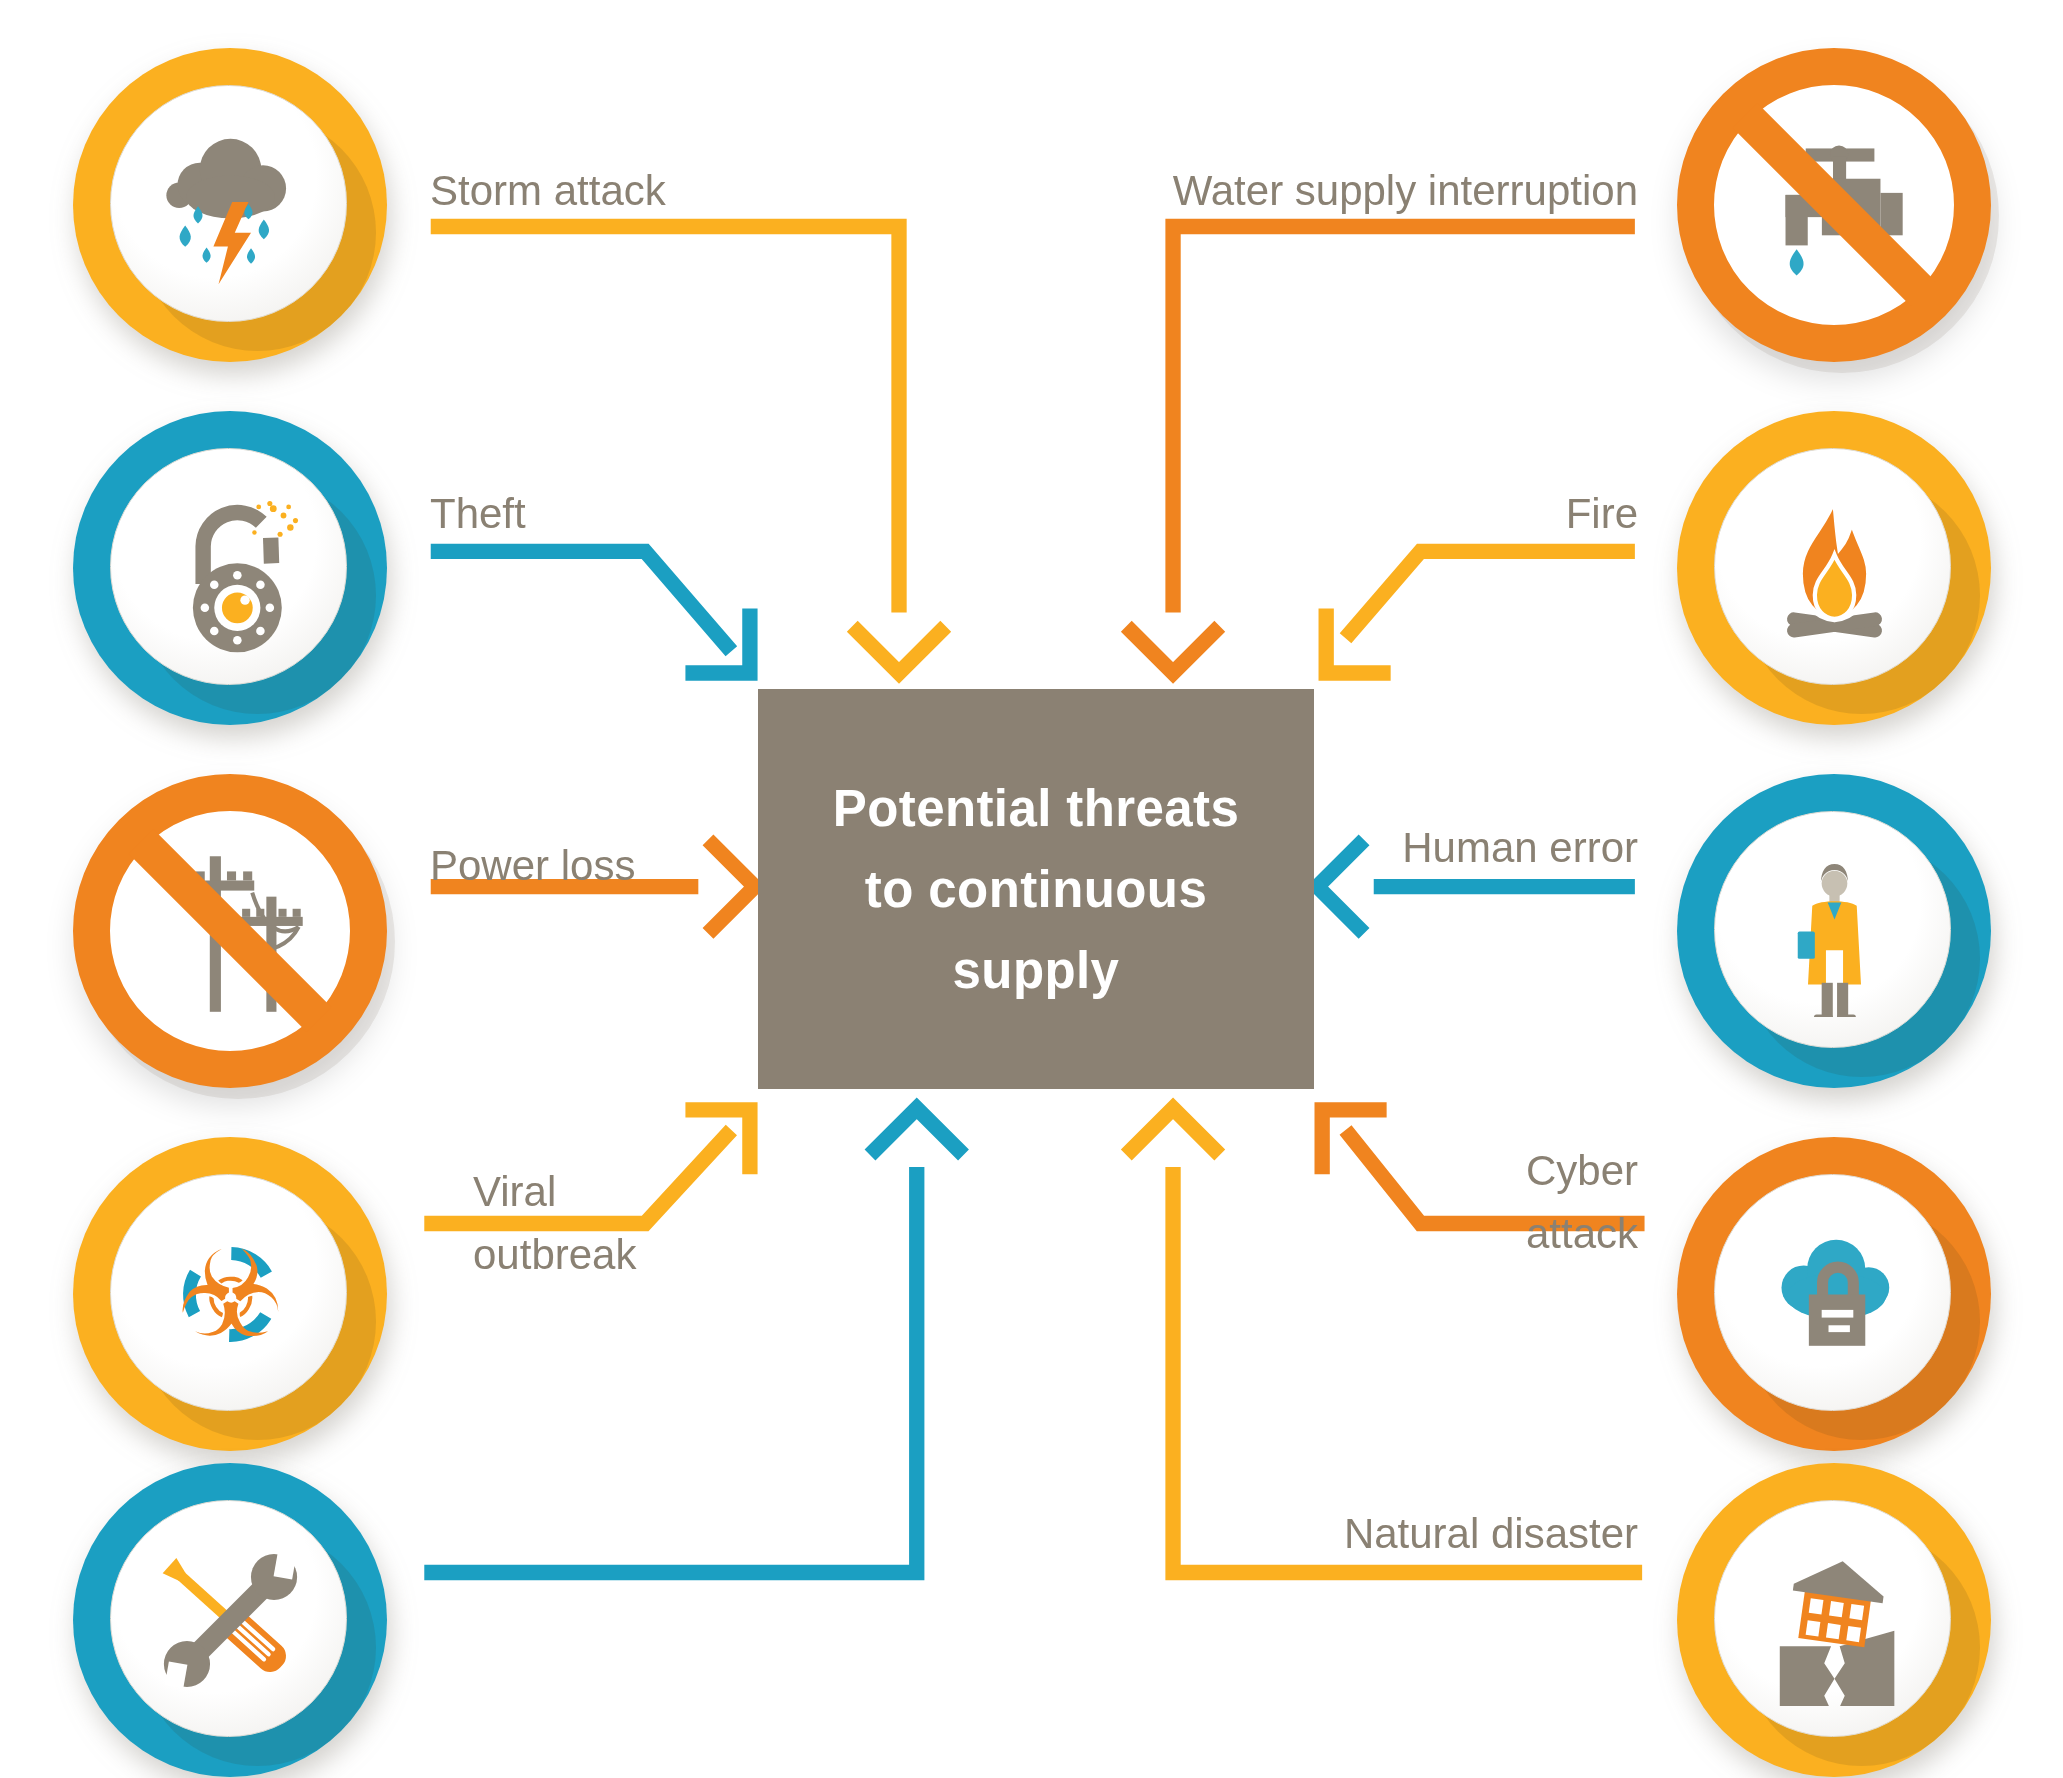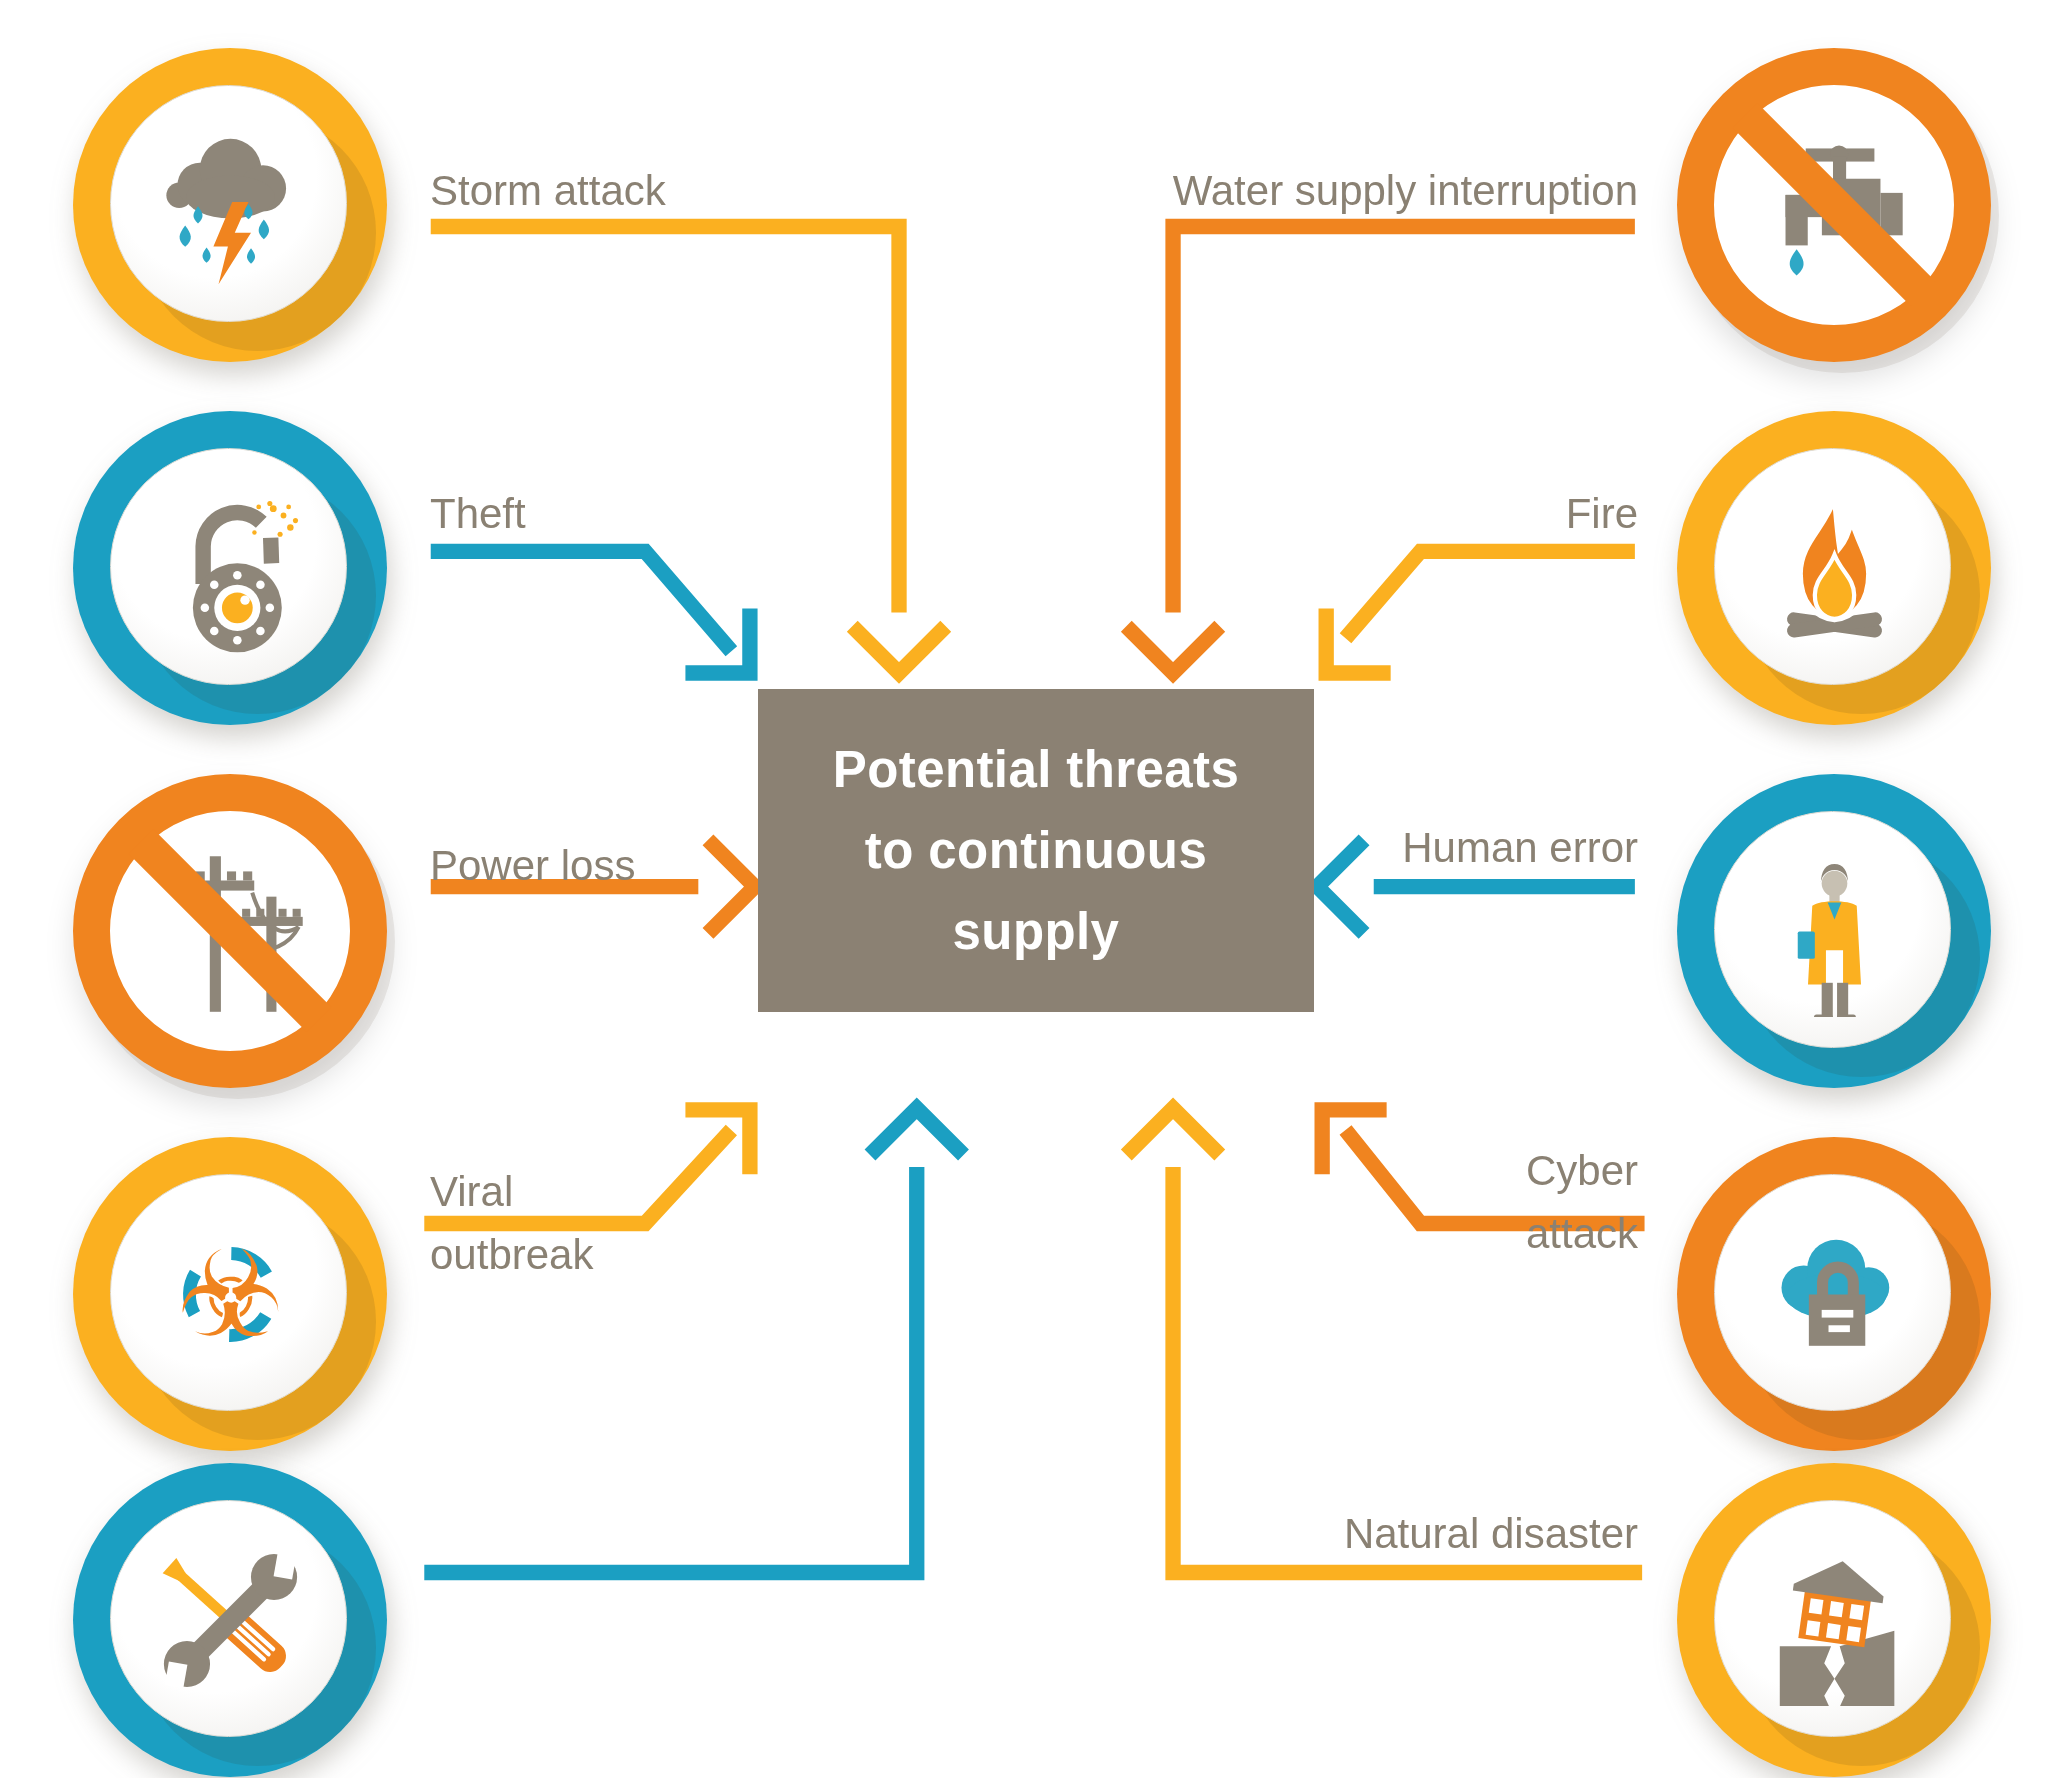--- a/index.html
+++ b/index.html
@@ -7,26 +7,26 @@
        font-family:"Liberation Sans","DejaVu Sans",sans-serif;}
   #diagram{position:absolute;inset:0;}
 
   
   #arrows{position:absolute;left:0;top:0;z-index:1;}
   #arrows g{fill:none;stroke-width:19;stroke-linejoin:miter;}
 
   
   .lbl{position:absolute;z-index:3;font-size:42px;font-weight:500;
        color:var(--c-label);white-space:nowrap;line-height:50px;}
-  .lbl.two{line-height:63px;}
+  .lbl.two{line-height:63px;margin-left:43px;}
   .lbl.rightside{right:426px;text-align:center;}
   .lbl span{display:block;}
 
   
-  .center-box{position:absolute;left:758px;top:689px;width:556px;height:323px;
+  .center-box{position:absolute;left:758px;top:689px;width:556px;height:400px;
       background:var(--c-box);z-index:2;display:flex;flex-direction:column;
       justify-content:center;align-items:center;}
   .center-box span{display:block;color:#fff;font-weight:bold;font-size:51px;
       line-height:81px;text-align:center;letter-spacing:0.4px;}
 
   
   .badge{position:absolute;width:314px;height:314px;border-radius:50%;
       background:var(--ring);overflow:hidden;z-index:2;
       filter:drop-shadow(4.8px 13px 13px rgba(100,95,80,.28));}
   .badge .disc{position:absolute;left:37px;top:37px;width:237px;height:237px;

